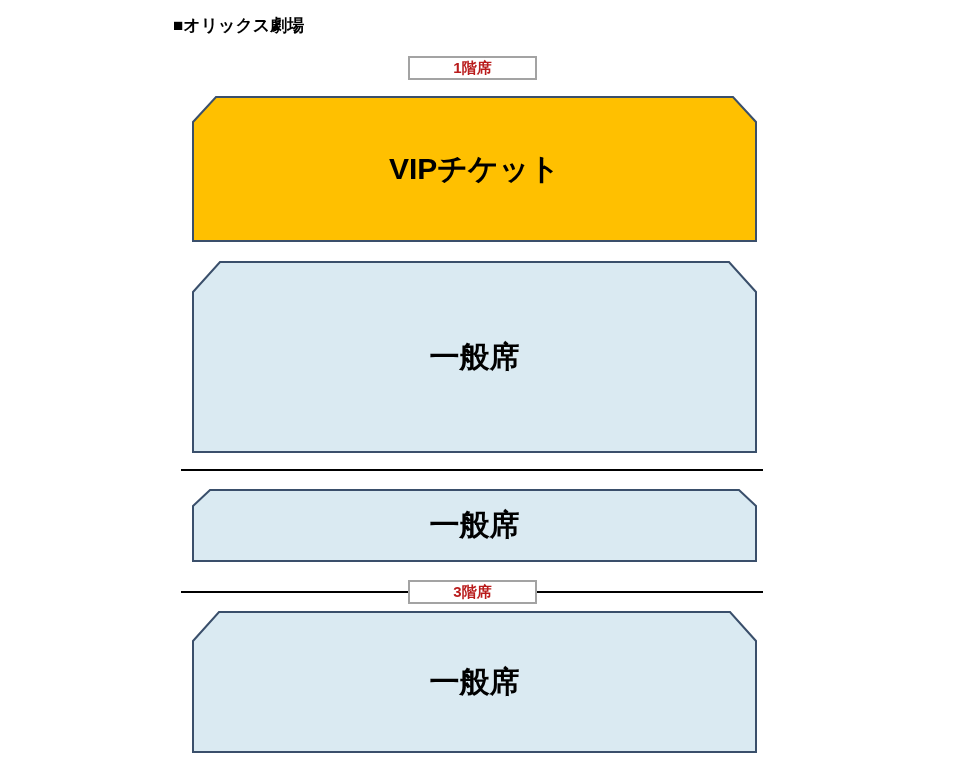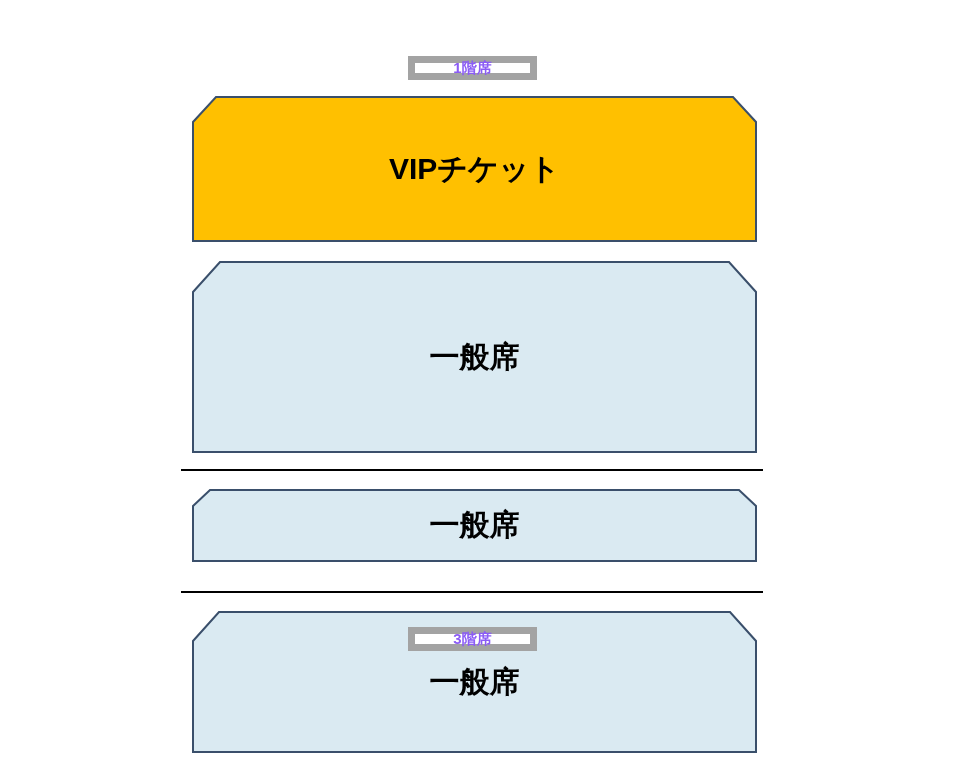--- a/index.html
+++ b/index.html
@@ -19,33 +19,33 @@
     font-weight: bold;
     color: #000000;
     white-space: nowrap;
   }
   .floor-label-box {
     position: absolute;
     left: 408px;
     width: 129px;
     height: 24px;
     background: #ffffff;
-    border: 7px solid #a3a3a3;
+    border: 2px solid #a3a3a3;
     box-sizing: border-box;
     display: flex;
     align-items: center;
     justify-content: center;
     font-size: 15px;
     font-weight: bold;
-    color: #8b5cf6;
+    color: #b91c1c;
     z-index: 3;
   }
   .floor-label-1f { top: 56px; }
   .floor-label-2f { top: 460px; }
-  .floor-label-3f { top: 580px; margin-top: 47px; }
+  .floor-label-3f { top: 580px; }
   .divider-line {
     position: absolute;
     left: 181px;
     width: 582px;
     height: 2px;
     background: #000000;
     z-index: 2;
   }
   .divider-2f { top: 469px; }
   .divider-3f { top: 591px; }
@@ -72,20 +72,21 @@
   .section-vip        { top: 96px;  height: 146px; }
   .section-general-1f { top: 261px; height: 192px; }
   .section-general-2f { top: 489px; height: 73px;  }
   .section-general-3f { top: 611px; height: 142px; }
 </style>
 </head>
 <body>
 
 <div class="canvas">
 
+  <div class="page-title">■オリックス劇場</div>
 
   <div class="floor-label-box floor-label-1f">
     <span>1階席</span>
   </div>
 
   <div class="seat-section section-vip">
     <svg width="565" height="146" viewBox="0 0 565 146">
       <polygon points="1,26 24,1 541,1 564,26 564,145 1,145" fill="#FFC000"></polygon>
     </svg>
     <div class="section-label">VIPチケット</div>

